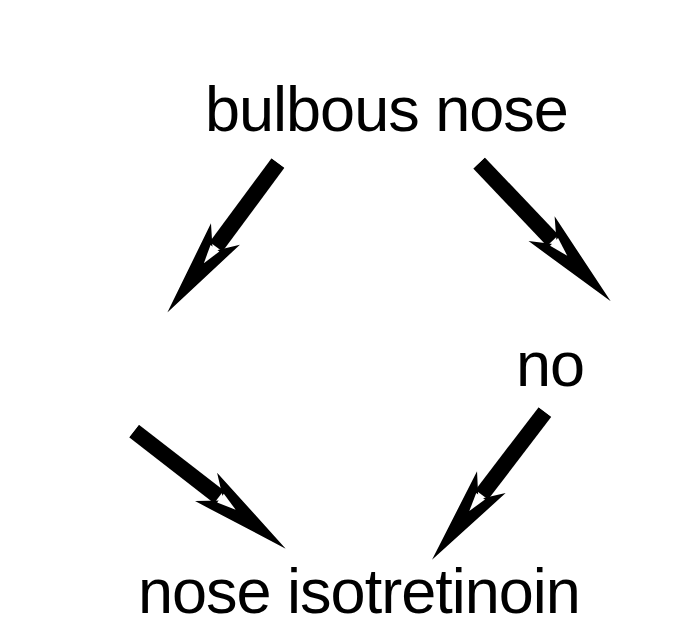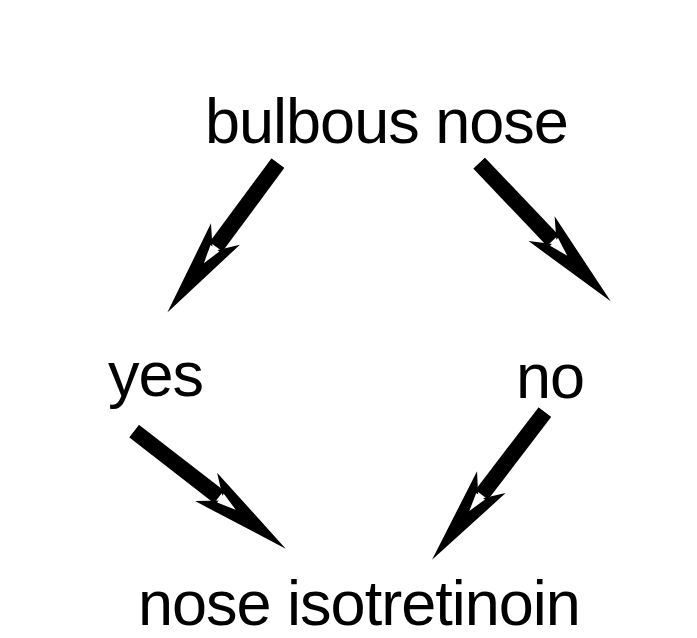--- a/index.html
+++ b/index.html
@@ -14,21 +14,20 @@
     overflow: hidden;
     font-family: "Liberation Sans", sans-serif;
   }
   .node-label {
     position: absolute;
     font-size: 63px;
     line-height: 1;
     color: var(--ink, #000000);
     white-space: nowrap;
     letter-spacing: -1px;
-    margin-top: 12px;
   }
   .node-title    { left: 205px; top: 78px;  }
   .node-yes      { left: 108px; top: 331px; }
   .node-no       { left: 516px; top: 333px; }
   .node-outcome  { left: 138px; top: 560px; }
 
   .arrow {
     position: absolute;
     transform-origin: 30px 0px;
   }
@@ -52,21 +51,20 @@
     <path class="head" d="M30 200 L12 95 L30 118 L48 95 Z"></path>
     <path class="notch" d="M24.5 114 L35.5 114 L30 134 Z"></path>
   </svg>
 
   <svg class="arrow arrow-root-no" width="60" height="191" viewBox="0 0 60 200" preserveAspectRatio="none">
     <rect class="shaft" x="22" y="0" width="16" height="112"></rect>
     <path class="head" d="M30 200 L12 95 L30 118 L48 95 Z"></path>
     <path class="notch" d="M24.5 114 L35.5 114 L30 134 Z"></path>
   </svg>
 
-  <div class="node-label node-yes">yes</div>
 
   <div class="node-label node-no">no</div>
 
   <svg class="arrow arrow-yes-out" width="60" height="192" viewBox="0 0 60 200" preserveAspectRatio="none">
     <rect class="shaft" x="22" y="0" width="16" height="112"></rect>
     <path class="head" d="M30 200 L12 95 L30 118 L48 95 Z"></path>
     <path class="notch" d="M24.5 114 L35.5 114 L30 134 Z"></path>
   </svg>
 
   <svg class="arrow arrow-no-out" width="60" height="186" viewBox="0 0 60 200" preserveAspectRatio="none">

